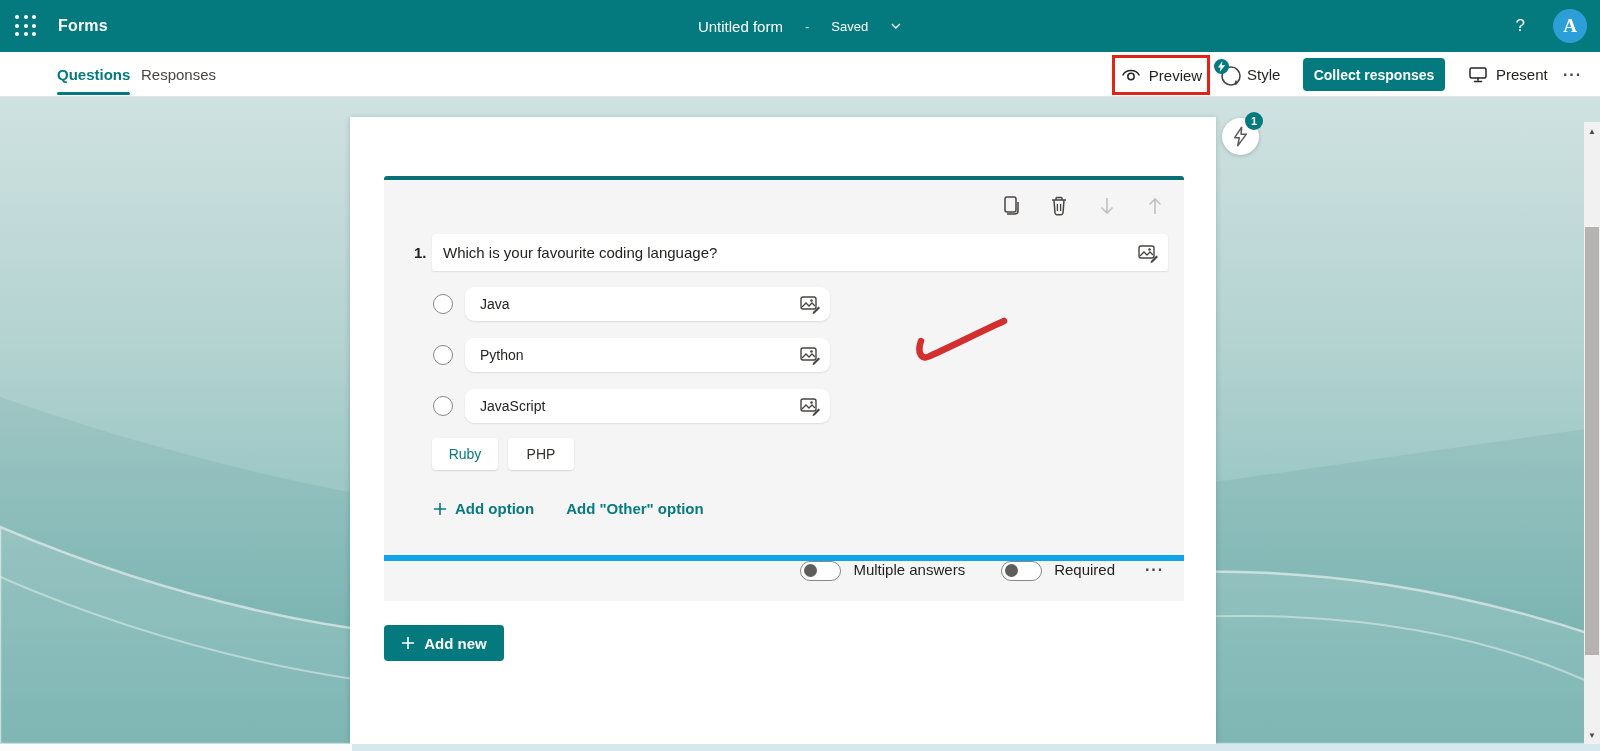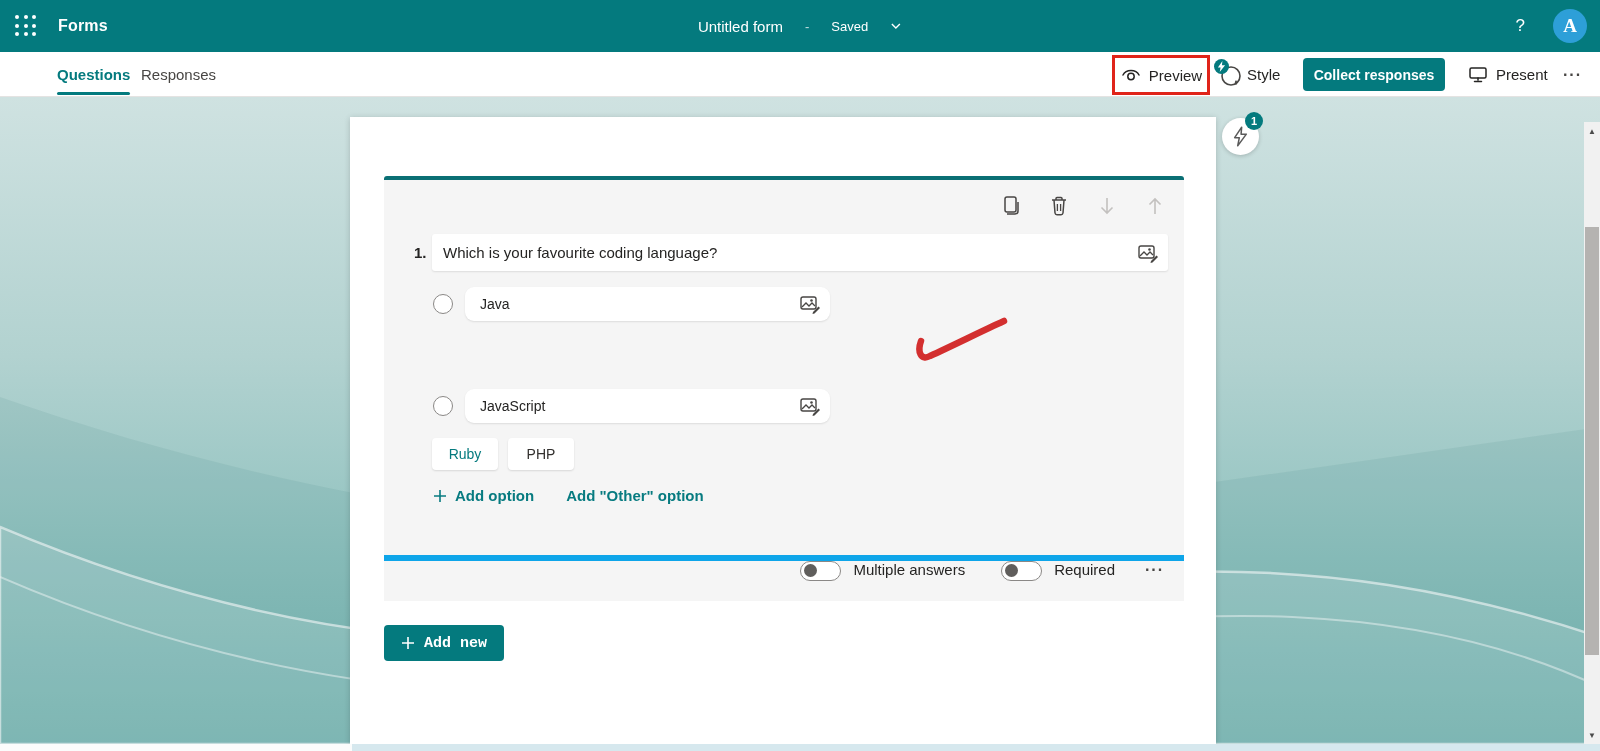--- a/index.html
+++ b/index.html
@@ -85,39 +85,39 @@
     border:1px solid #8a8886; background:#fff; cursor:pointer; }
   .opt-input { position:absolute; left:81px; top:0; width:365px; height:34px; background:#fff;
     border-radius:9px; box-shadow:0 1px 2px rgba(0,0,0,.10); display:flex; align-items:center; }
   .opt-input .txt { margin-left:15px; font-size:14px; color:#252423; flex:1; }
   .chips { position:absolute; left:48px; top:258px; display:flex; gap:10px; }
   .chip { height:32px; min-width:66px; padding:0 16px; background:#fff; border-radius:4px;
     box-shadow:0 1px 2px rgba(0,0,0,.12); display:flex; align-items:center; justify-content:center;
     font-size:14px; cursor:pointer; }
   .chip.accent { color:#047a7e; }
   .chip.plain { color:#33312f; }
-  .add-links { position:absolute; left:49px; top:307px; display:flex; align-items:center; gap:32px; }
+  .add-links { position:absolute; left:49px; top:320px; display:flex; align-items:center; gap:32px; }
   .add-opt { display:flex; align-items:center; gap:8px; color:#077b80; font-size:15px;
     font-weight:bold; cursor:pointer; }
   .add-other { color:#077b80; font-size:15px; font-weight:bold; cursor:pointer; }
   .q-footer { position:absolute; left:0; top:375px; width:100%; height:46px;
     border-top:6px solid #0ea5e9; display:flex; align-items:flex-start; justify-content:flex-end;
     padding-right:20px; gap:12px; }
   .toggle { width:41px; height:20px; border:1px solid #8a8886; border-radius:10px; background:#fff;
     position:relative; cursor:pointer; flex:none; }
   .toggle .knob { position:absolute; left:3px; top:2px; width:13px; height:13px;
     border-radius:50%; background:#605e5c; }
   .tog-label { font-size:15px; color:#252423; }
   .sp16 { width:12px; flex:none; }
   .foot-dots { margin-left:18px; color:#484644; font-size:16px; font-weight:bold;
     letter-spacing:1px; cursor:pointer; }
   .addnew-btn { position:absolute; left:34px; top:508px; width:120px; height:36px;
     background:#047a7e; border:none; border-radius:4px; color:#fff; display:flex;
     align-items:center; justify-content:center; gap:9px; font-size:15px; font-weight:bold;
-    cursor:pointer; font-family:Liberation Mono, monospace; }
+    cursor:pointer; font-family:Liberation Sans, sans-serif; }
 
   
   .ideas-fab { position:absolute; left:1222px; top:118px; width:37px; height:37px; background:#fff;
     border-radius:50%; box-shadow:0 1px 4px rgba(0,0,0,.2); display:flex; align-items:center;
     justify-content:center; z-index:20; cursor:pointer; }
   .ideas-badge { position:absolute; left:1245px; top:112px; width:18px; height:18px;
     background:#047a7e; border-radius:50%; color:#fff; font-size:11px; font-weight:bold;
     display:flex; align-items:center; justify-content:center; z-index:21; }
   .red-check { position:absolute; left:900px; top:308px; z-index:22; pointer-events:none; }
 </style>
@@ -247,20 +247,32 @@
           <span class="txt">Java</span>
           <svg class="img-btn" viewBox="0 0 22 22">
             <rect x="2" y="4" width="15" height="12" rx="2" fill="none" stroke="#484644" stroke-width="1.4"></rect>
             <circle cx="12.5" cy="7.5" r="1.3" fill="#484644"></circle>
             <path d="M3,14 l4,-4 3,3 3,-3 3,3" fill="none" stroke="#484644" stroke-width="1.3"></path>
             <path d="M14,19 l5.5,-5.5 1.5,1.5 -5.5,5.5 -2,0.5 Z" fill="#484644"></path>
           </svg>
         </div>
       </div>
 
+      <div class="opt-row" style="top:158px">
+        <span class="radio"></span>
+        <div class="opt-input">
+          <span class="txt">Python</span>
+          <svg class="img-btn" viewBox="0 0 22 22">
+            <rect x="2" y="4" width="15" height="12" rx="2" fill="none" stroke="#484644" stroke-width="1.4"></rect>
+            <circle cx="12.5" cy="7.5" r="1.3" fill="#484644"></circle>
+            <path d="M3,14 l4,-4 3,3 3,-3 3,3" fill="none" stroke="#484644" stroke-width="1.3"></path>
+            <path d="M14,19 l5.5,-5.5 1.5,1.5 -5.5,5.5 -2,0.5 Z" fill="#484644"></path>
+          </svg>
+        </div>
+      </div>
 
       <div class="opt-row" style="top:209px">
         <span class="radio"></span>
         <div class="opt-input">
           <span class="txt">JavaScript</span>
           <svg class="img-btn" viewBox="0 0 22 22">
             <rect x="2" y="4" width="15" height="12" rx="2" fill="none" stroke="#484644" stroke-width="1.4"></rect>
             <circle cx="12.5" cy="7.5" r="1.3" fill="#484644"></circle>
             <path d="M3,14 l4,-4 3,3 3,-3 3,3" fill="none" stroke="#484644" stroke-width="1.3"></path>
             <path d="M14,19 l5.5,-5.5 1.5,1.5 -5.5,5.5 -2,0.5 Z" fill="#484644"></path>

